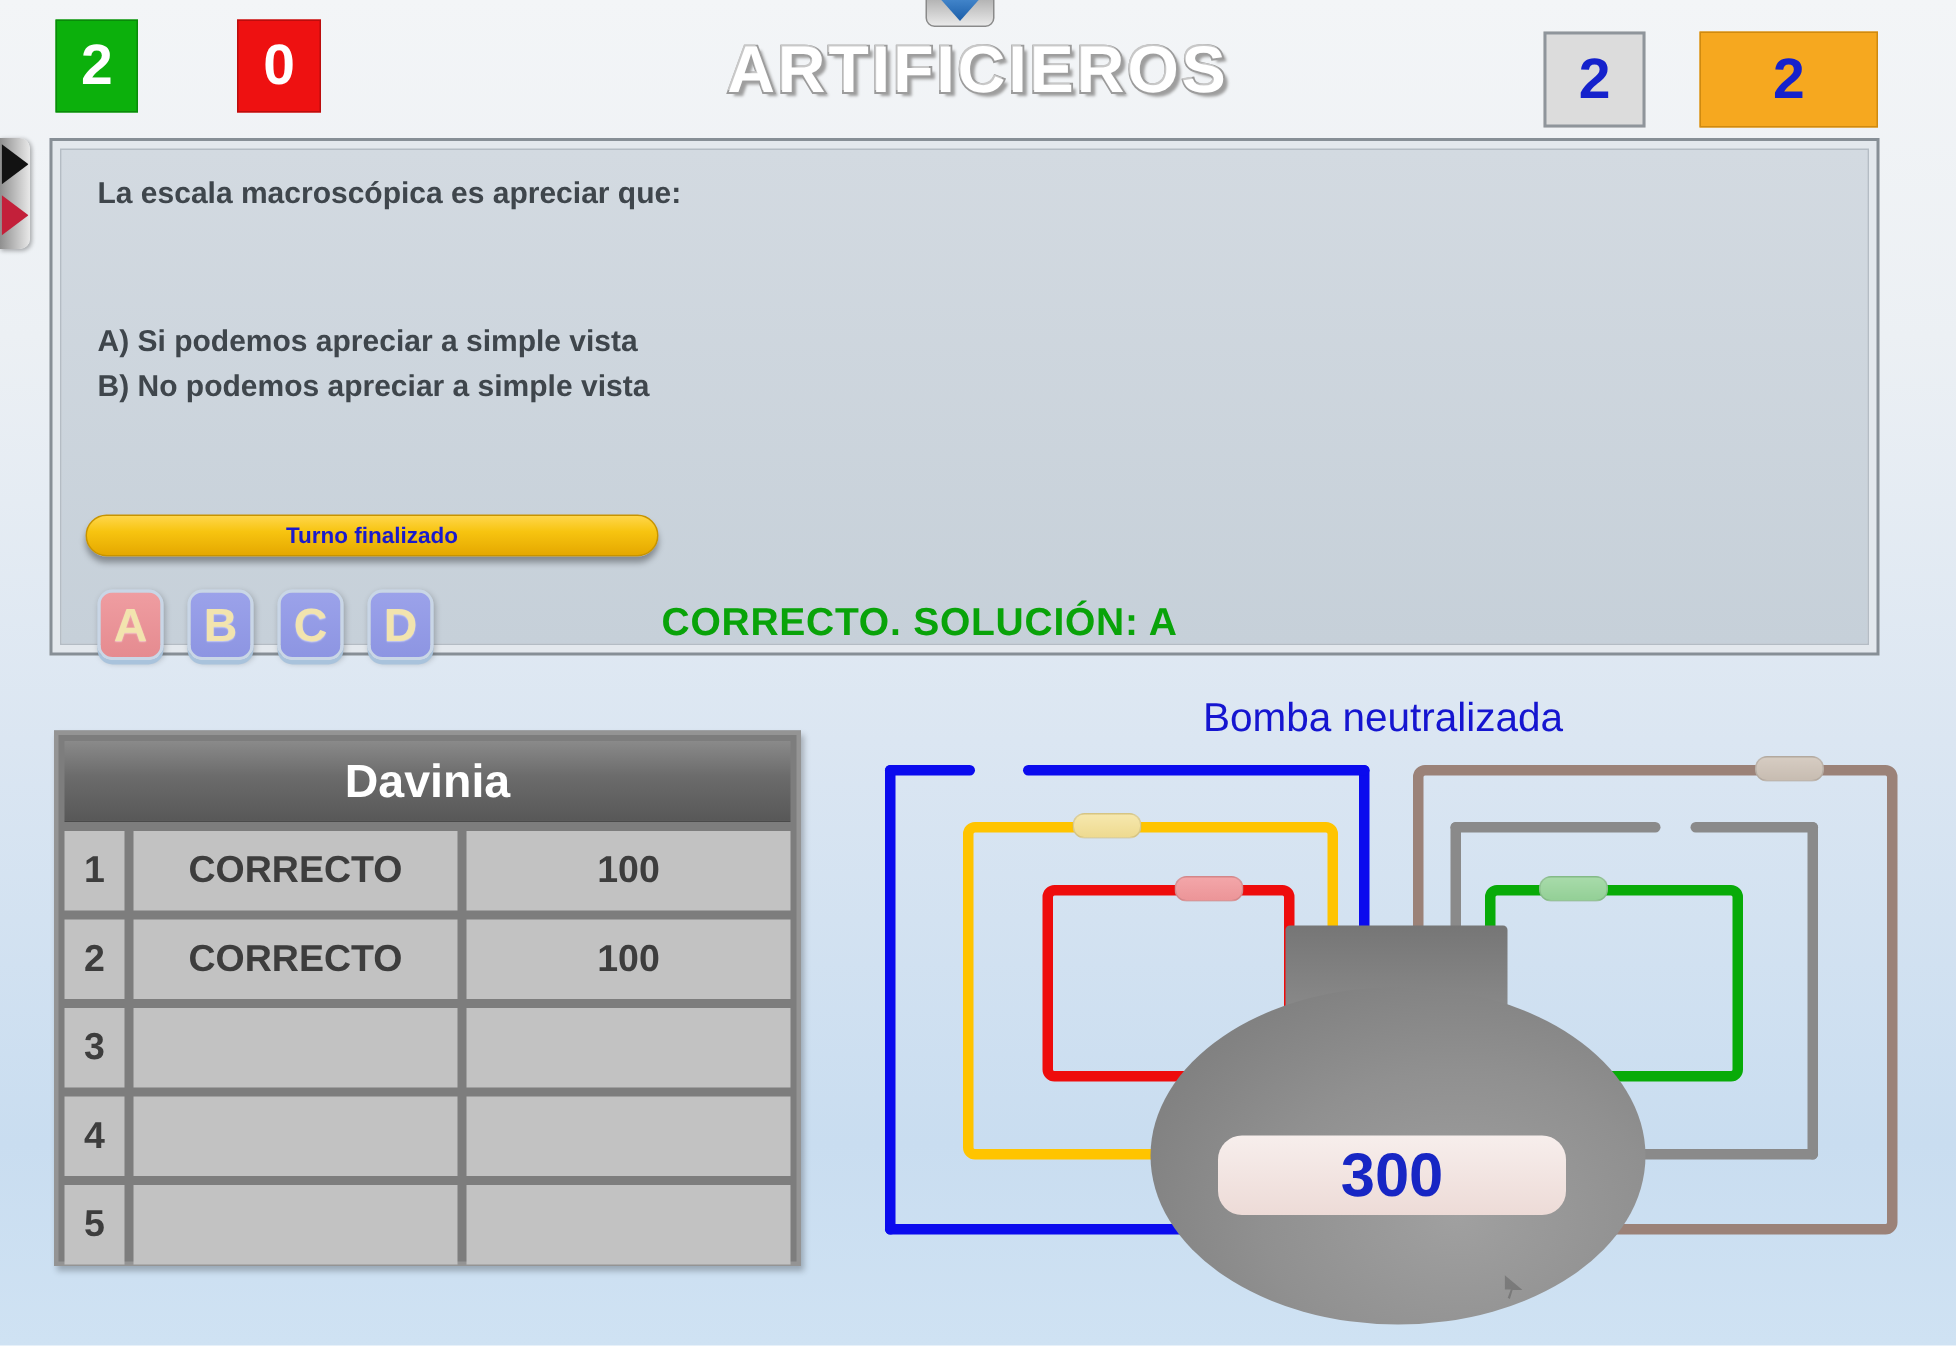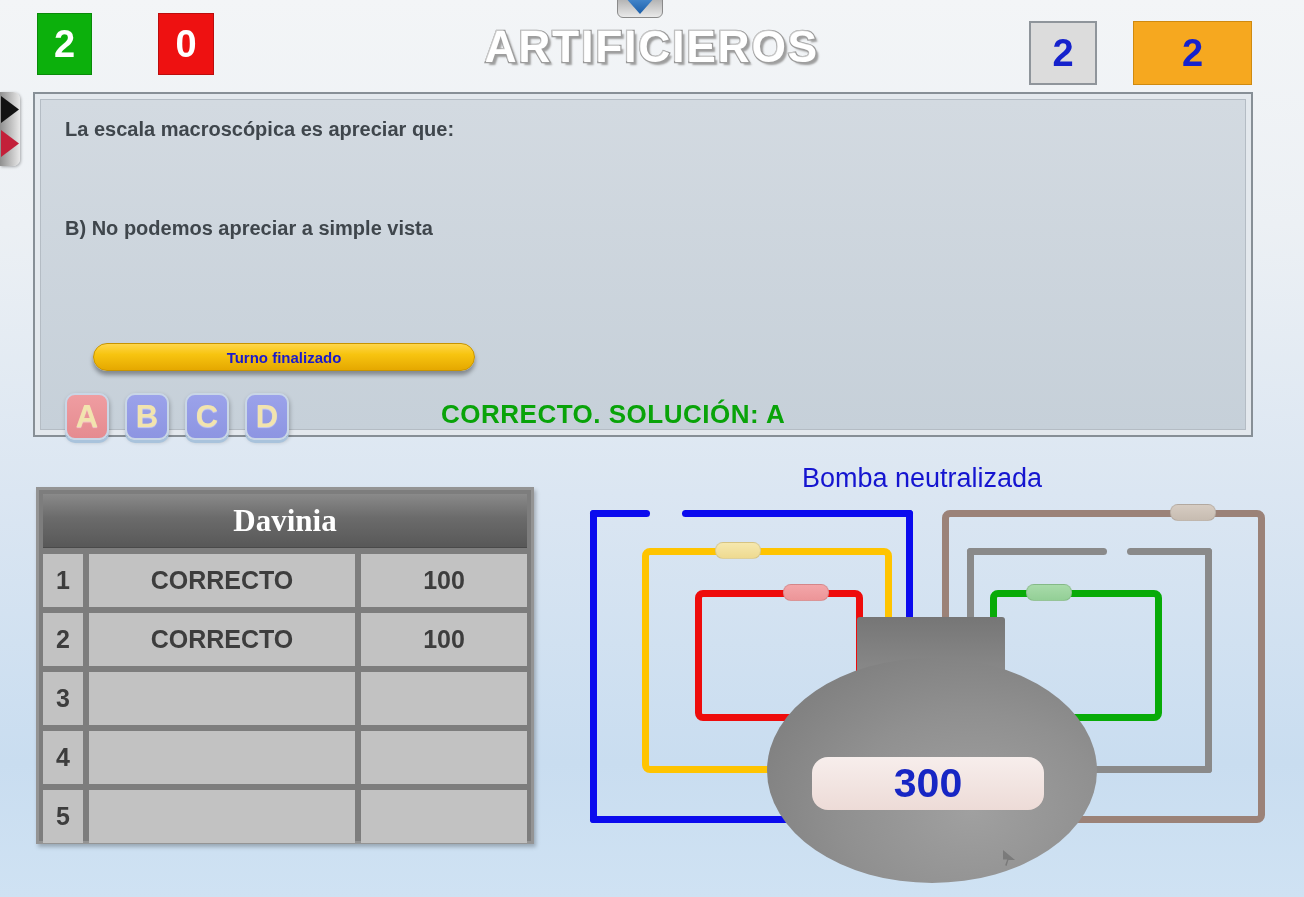--- a/index.html
+++ b/index.html
@@ -50,46 +50,46 @@
   #question-inner { width:100%; height:100%;
     background:linear-gradient(180deg,#d3dae1 0%,#c6d0d9 100%);
     border:1px solid #b4bcc4; position:relative; }
   #question-text { left:24px; top:18px; font-size:20px; font-weight:bold; color:#3f464c; }
   #options-list { left:24px; top:113px; font-size:20px; font-weight:bold; color:#3f464c; line-height:30px; }
   #turn-btn { left:16px; top:243px; width:382px; height:28px;
     background:linear-gradient(180deg,#ffd64a 0%,#f7c410 40%,#e5a800 100%);
     border:1px solid #c79300; border-radius:14px;
     box-shadow:0 4px 4px rgba(0,0,0,.35);
     display:flex; align-items:center; justify-content:center;
-    font-size:15px; font-weight:bold; color:#1a1acc;margin-left:36px; }
+    font-size:15px; font-weight:bold; color:#1a1acc; }
   .answer-btn { position:absolute; top:293px; width:44px; height:47px;
     border-radius:10px; display:flex; align-items:center; justify-content:center;
     font-size:31px; font-weight:bold; color:#f2e4ae;
     border:2px solid #c9d6e6; box-shadow:0 3px 0 #a9c3dc, 1px 2px 4px rgba(0,0,0,.25);
     text-shadow:0 1px 1px rgba(255,255,255,.5); }
   #btn-a { left:24px;  background:linear-gradient(180deg,#ef9da1,#e58b90); }
   #btn-b { left:84px;  background:linear-gradient(180deg,#9ba2ea,#8d95e2); }
   #btn-c { left:144px; background:linear-gradient(180deg,#9ba2ea,#8d95e2); }
   #btn-d { left:204px; background:linear-gradient(180deg,#9ba2ea,#8d95e2); }
   #result-text { left:400px; top:299px; font-size:26px; font-weight:bold; color:#09a309; letter-spacing:.5px; }
 
   
   #score-table { left:36px; top:487px; width:498px; height:357px;
     background:#7d7d7d; border:3px solid #949494; padding:4px;
     box-shadow:2px 3px 4px rgba(0,0,0,.25); }
   #table-header { height:54px; background:linear-gradient(180deg,#8a8a8a 0%,#6b6b6b 45%,#585858 100%);
     border-bottom:1px solid #4a4a4a;
     display:flex; align-items:center; justify-content:center;
-    color:#ffffff; font-size:31px; font-weight:bold;font-family:Liberation Serif, serif; }
+    color:#ffffff; font-size:31px; font-weight:bold; }
   .t-row { display:flex; height:53px; margin-top:6px; gap:6px; }
   .t-cell { background:#c2c2c2; display:flex; align-items:center; justify-content:center;
     font-size:25px; font-weight:bold; color:#3d3d3d; }
   .t-num { width:40px; }
   .t-ans { flex:1; }
-  .t-pts { width:166px; }
+  .t-pts { width:216px; }
 
   
   #bomb-status { left:697px; top:463px; width:450px; text-align:center;
     font-size:27px; font-weight:normal; color:#1515d0; z-index:2; }
   .wire { position:absolute; border-radius:8px; z-index:2; }
   .wseg { position:absolute; border-radius:4px; z-index:2; }
   .connector { position:absolute; height:17px; border-radius:8px; z-index:3;
     border:1px solid rgba(0,0,0,.1); }
   #wire-yellow { left:642px; top:548px; width:250px; height:225px; border:7px solid #ffc400; }
   #wire-red    { left:695px; top:590px; width:168px; height:131px; border:7px solid #ee0c0c; }
@@ -138,20 +138,21 @@
 
 <div class="abs" id="side-panel">
   <div class="side-tri" id="side-tri-black"></div>
   <div class="side-tri" id="side-tri-red"></div>
 </div>
 
 <div class="abs" id="question-panel">
   <div id="question-inner">
     <div class="abs" id="question-text">La escala macroscópica es apreciar que:</div>
     <div class="abs" id="options-list">
+      <div>A) Si podemos apreciar a simple vista</div>
       <div>B) No podemos apreciar a simple vista</div>
     </div>
     <div class="abs" id="turn-btn">Turno finalizado</div>
     <div class="answer-btn" id="btn-a">A</div>
     <div class="answer-btn" id="btn-b">B</div>
     <div class="answer-btn" id="btn-c">C</div>
     <div class="answer-btn" id="btn-d">D</div>
     <div class="abs" id="result-text">CORRECTO. SOLUCIÓN: A</div>
   </div>
 </div>

